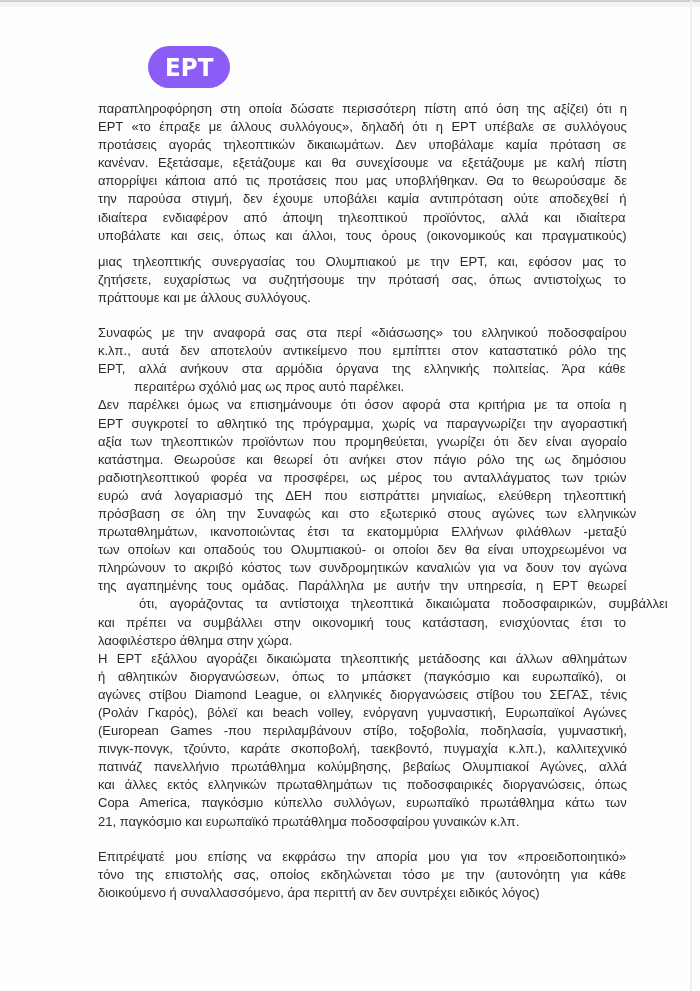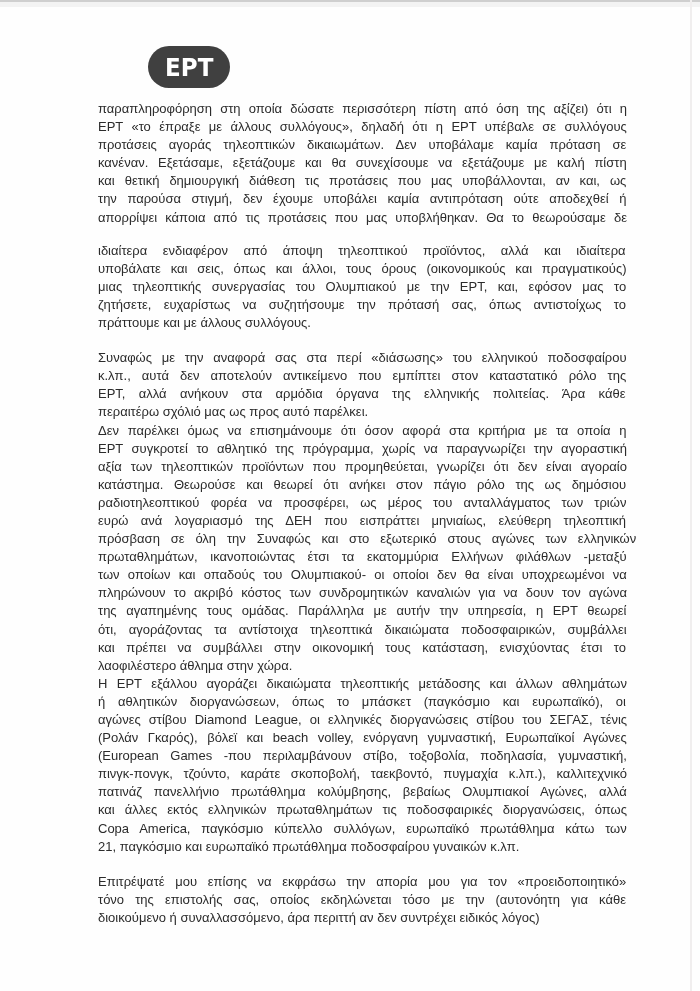--- a/index.html
+++ b/index.html
@@ -33,21 +33,21 @@
       width: 2px; height: 991px;
       background: #f0eeee;
     }
     .logo {
       position: absolute;
       left: 148px;
       top: 46px;
       width: 82px;
       height: 42px;
       border-radius: 21px;
-      background: #404040;
+      background: #8b5cf6;
       display: flex;
       align-items: center;
       justify-content: center;
     }
     .logo-text {
       color: #ffffff;
       font-family: "DejaVu Sans", sans-serif;
       font-weight: bold;
       font-size: 25px;
       letter-spacing: 0px;
@@ -88,48 +88,47 @@
 <div class="logo">
   <span class="logo-text">EPT</span>
 </div>
 
 <div class="doc-body">
   <div class="paragraph">
       <span class="line" style="display: block; text-align: left; word-spacing: 4.49px;">παραπληροφόρηση στη οποία δώσατε περισσότερη πίστη από όση της αξίζει) ότι η</span>
       <span class="line" style="display: block; text-align: left; word-spacing: 4.75px;">ΕΡΤ «το έπραξε με άλλους συλλόγους», δηλαδή ότι η ΕΡΤ υπέβαλε σε συλλόγους</span>
       <span class="line" style="display: block; text-align: left; word-spacing: 8.39px;">προτάσεις αγοράς τηλεοπτικών δικαιωμάτων. Δεν υποβάλαμε καμία πρόταση σε</span>
       <span class="line" style="display: block; text-align: left; word-spacing: 6.09px;">κανέναν. Εξετάσαμε, εξετάζουμε και θα συνεχίσουμε να εξετάζουμε με καλή πίστη</span>
-      <span class="line" style="display: block; text-align: left; word-spacing: 6.32px;">και θετική δημιουργική διάθεση τις προτάσεις που μας υποβάλλονται, αν και, ως</span>
+      <span class="line" style="display: block; text-align: left; word-spacing: 4.48px;">απορρίψει κάποια από τις προτάσεις που μας υποβλήθηκαν. Θα το θεωρούσαμε δε</span>
       <span class="line" style="display: block; text-align: left; word-spacing: 6.95px;">την παρούσα στιγμή, δεν έχουμε  υποβάλει καμία αντιπρόταση ούτε αποδεχθεί ή</span>
-      <span class="line" style="display: block; text-align: left; word-spacing: 4.48px;">απορρίψει κάποια από τις προτάσεις που μας υποβλήθηκαν. Θα το θεωρούσαμε δε</span>
-      <span class="line" style="display: block; text-align: left; word-spacing: 11.86px; margin-top: 15px;">ιδιαίτερα ενδιαφέρον από άποψη τηλεοπτικού προϊόντος, αλλά και ιδιαίτερα</span>
+      <span class="line" style="display: block; text-align: left; word-spacing: 11.86px;">ιδιαίτερα ενδιαφέρον από άποψη τηλεοπτικού προϊόντος, αλλά και ιδιαίτερα</span>
       <span class="line" style="display: block; text-align: left; word-spacing: 6.19px;">υποβάλατε και σεις, όπως και άλλοι, τους όρους (οικονομικούς και πραγματικούς)</span>
-      <span class="line" style="display: block; text-align: right; word-spacing: 6.83px;">μιας τηλεοπτικής συνεργασίας του Ολυμπιακού με την ΕΡΤ, και, εφόσον μας το</span>
+      <span class="line" style="display: block; text-align: right; word-spacing: 6.83px; margin-top: 8px;">μιας τηλεοπτικής συνεργασίας του Ολυμπιακού με την ΕΡΤ, και, εφόσον μας το</span>
       <span class="line" style="display: block; text-align: right; word-spacing: 8.64px;">ζητήσετε, ευχαρίστως να συζητήσουμε την πρότασή σας, όπως αντιστοίχως το</span>
       <span class="line last" style="display: block; text-align: left;">πράττουμε και με άλλους συλλόγους.</span>
     </div>
   <div class="paragraph para-block-2">
       <span class="line" style="display: block; text-align: left; word-spacing: 6.06px;">Συναφώς με την αναφορά σας στα περί «διάσωσης» του ελληνικού ποδοσφαίρου</span>
       <span class="line" style="display: block; text-align: left; word-spacing: 7.43px;">κ.λπ., αυτά δεν αποτελούν αντικείμενο που εμπίπτει στον καταστατικό ρόλο της</span>
       <span class="line" style="display: block; text-align: left; word-spacing: 9.7px;">ΕΡΤ, αλλά ανήκουν στα αρμόδια όργανα της ελληνικής πολιτείας. Άρα κάθε</span>
-      <span class="line last" style="display: block; text-align: right;">περαιτέρω σχόλιό μας ως προς αυτό παρέλκει.</span>
+      <span class="line last" style="display: block; text-align: right; margin-left: 36px;">περαιτέρω σχόλιό μας ως προς αυτό παρέλκει.</span>
     </div>
   <div class="paragraph">
       <span class="line" style="display: block; text-align: left; word-spacing: 5.09px;">Δεν παρέλκει όμως να επισημάνουμε ότι όσον αφορά στα κριτήρια με τα οποία η</span>
       <span class="line" style="display: block; text-align: left; word-spacing: 4.87px;">ΕΡΤ συγκροτεί το αθλητικό της πρόγραμμα, χωρίς να παραγνωρίζει την αγοραστική</span>
       <span class="line" style="display: block; text-align: left; word-spacing: 5.33px;">αξία των τηλεοπτικών προϊόντων που προμηθεύεται, γνωρίζει ότι δεν είναι αγοραίο</span>
       <span class="line" style="display: block; text-align: left; word-spacing: 6.99px;">κατάστημα. Θεωρούσε και θεωρεί ότι ανήκει στον πάγιο ρόλο της ως δημόσιου</span>
       <span class="line" style="display: block; text-align: left; word-spacing: 7.58px;">ραδιοτηλεοπτικού φορέα να προσφέρει, ως μέρος του ανταλλάγματος των τριών</span>
       <span class="line" style="display: block; text-align: left; word-spacing: 8.7px;">ευρώ ανά λογαριασμό της ΔΕΗ που εισπράττει μηνιαίως, ελεύθερη τηλεοπτική</span>
       <span class="line" style="display: block; text-align: left; word-spacing: 7.24px;">πρόσβαση σε όλη την Συναφώς και στο εξωτερικό στους αγώνες των ελληνικών</span>
       <span class="line" style="display: block; text-align: left; word-spacing: 9px;">πρωταθλημάτων, ικανοποιώντας έτσι τα εκατομμύρια Ελλήνων φιλάθλων -μεταξύ</span>
       <span class="line" style="display: block; text-align: left; word-spacing: 4.65px;">των οποίων και οπαδούς του Ολυμπιακού- οι οποίοι δεν θα είναι υποχρεωμένοι να</span>
       <span class="line" style="display: block; text-align: left; word-spacing: 4.53px;">πληρώνουν το ακριβό κόστος των συνδρομητικών καναλιών για να δουν τον αγώνα</span>
       <span class="line" style="display: block; text-align: left; word-spacing: 5.92px;">της αγαπημένης τους ομάδας. Παράλληλα με αυτήν την υπηρεσία, η ΕΡΤ θεωρεί</span>
-      <span class="line" style="display: block; text-align: left; word-spacing: 8.44px;">ότι, αγοράζοντας τα αντίστοιχα τηλεοπτικά δικαιώματα ποδοσφαιρικών, συμβάλλει</span>
+      <span class="line" style="display: block; text-align: left; word-spacing: 8.44px; margin-left: 41px;">ότι, αγοράζοντας τα αντίστοιχα τηλεοπτικά δικαιώματα ποδοσφαιρικών, συμβάλλει</span>
       <span class="line" style="display: block; text-align: left; word-spacing: 7.89px;">και πρέπει να συμβάλλει  στην οικονομική τους κατάσταση, ενισχύοντας έτσι το</span>
       <span class="line last" style="display: block; text-align: left;">λαοφιλέστερο άθλημα στην χώρα.</span>
     </div>
   <div class="paragraph">
       <span class="line" style="display: block; text-align: left; word-spacing: 5.78px;">Η ΕΡΤ εξάλλου αγοράζει δικαιώματα τηλεοπτικής μετάδοσης και άλλων αθλημάτων</span>
       <span class="line" style="display: block; text-align: left; word-spacing: 9.07px;">ή αθλητικών διοργανώσεων, όπως το μπάσκετ (παγκόσμιο και ευρωπαϊκό), οι</span>
       <span class="line" style="display: block; text-align: center; word-spacing: 4.42px;">αγώνες στίβου Diamond League, οι ελληνικές διοργανώσεις στίβου του ΣΕΓΑΣ, τένις</span>
       <span class="line" style="display: block; text-align: left; word-spacing: 5.96px;">(Ρολάν Γκαρός), βόλεϊ και beach volley, ενόργανη γυμναστική, Ευρωπαϊκοί Αγώνες</span>
       <span class="line" style="display: block; text-align: left; word-spacing: 7.95px;">(European Games -που περιλαμβάνουν στίβο, τοξοβολία, ποδηλασία, γυμναστική,</span>
       <span class="line" style="display: block; text-align: left; word-spacing: 7.02px;">πινγκ-πονγκ, τζούντο, καράτε σκοποβολή, ταεκβοντό, πυγμαχία κ.λπ.), καλλιτεχνικό</span>

